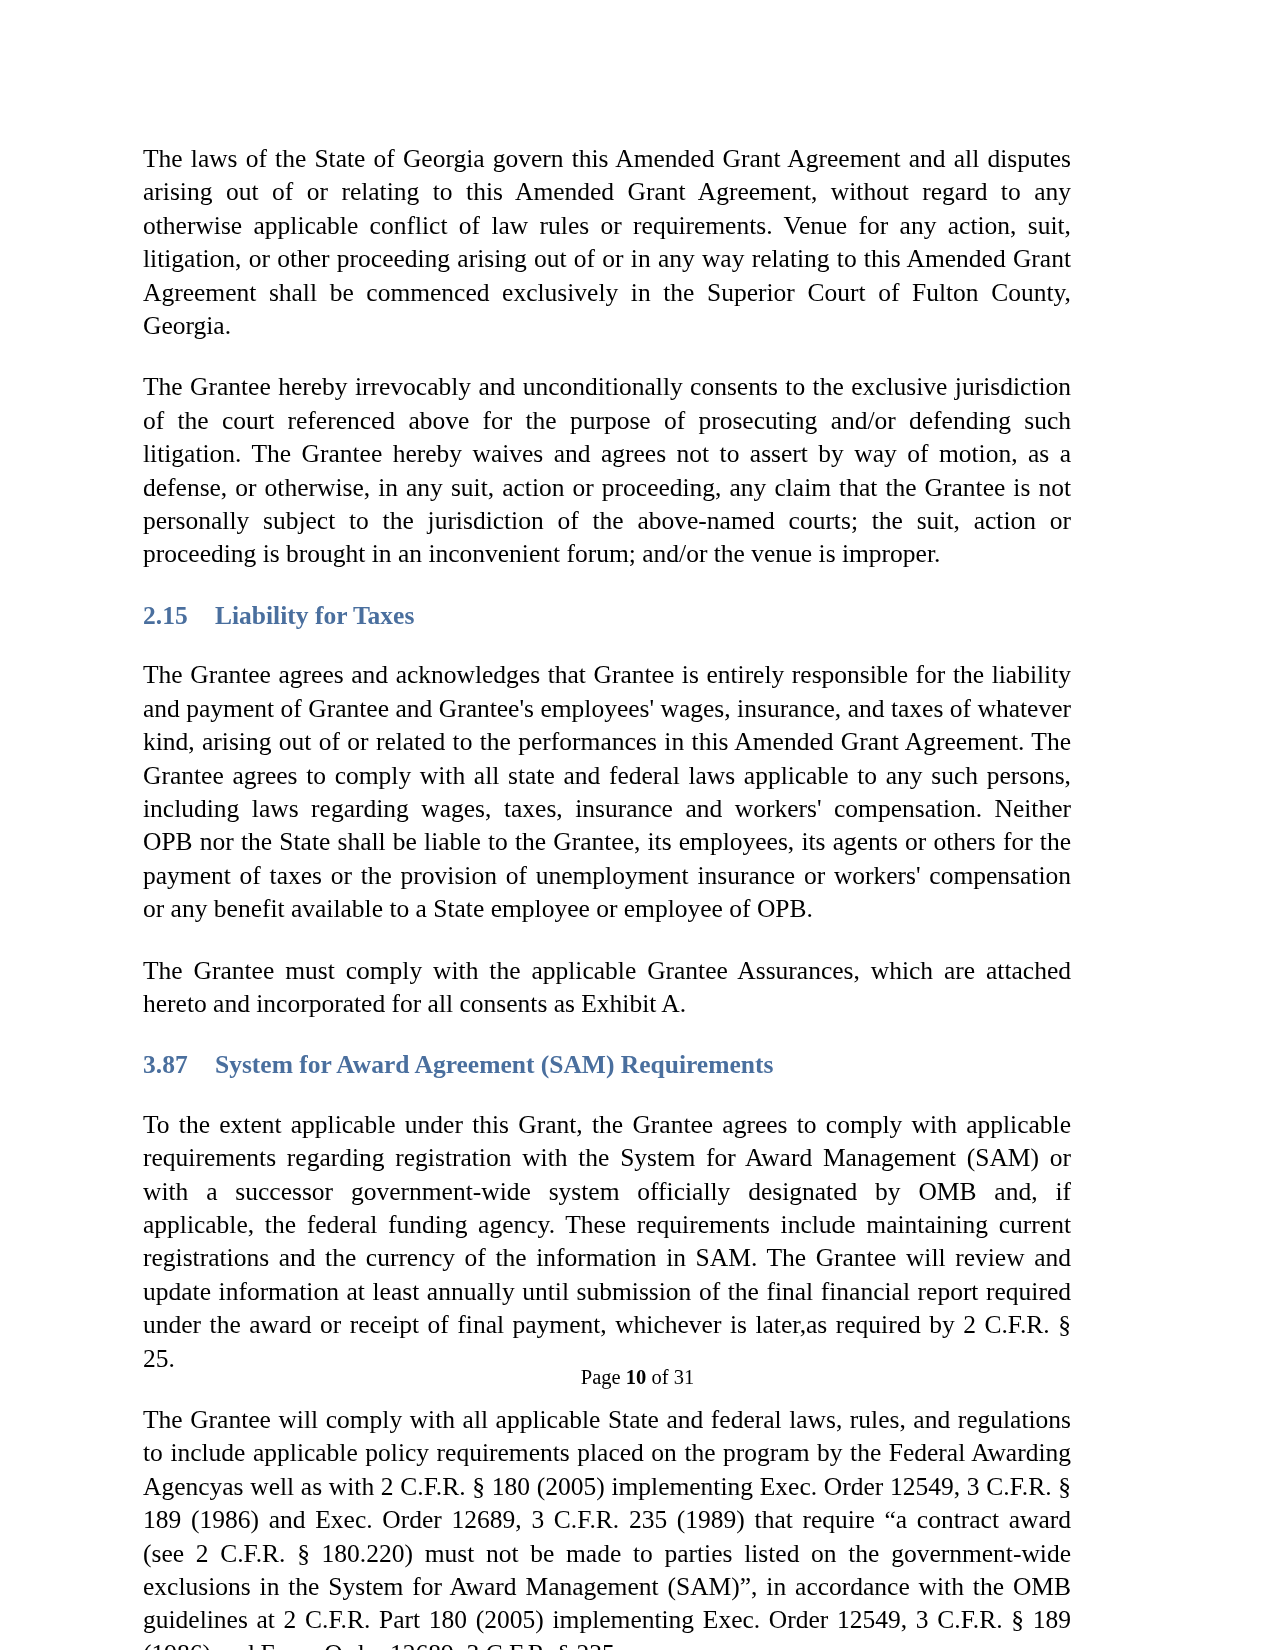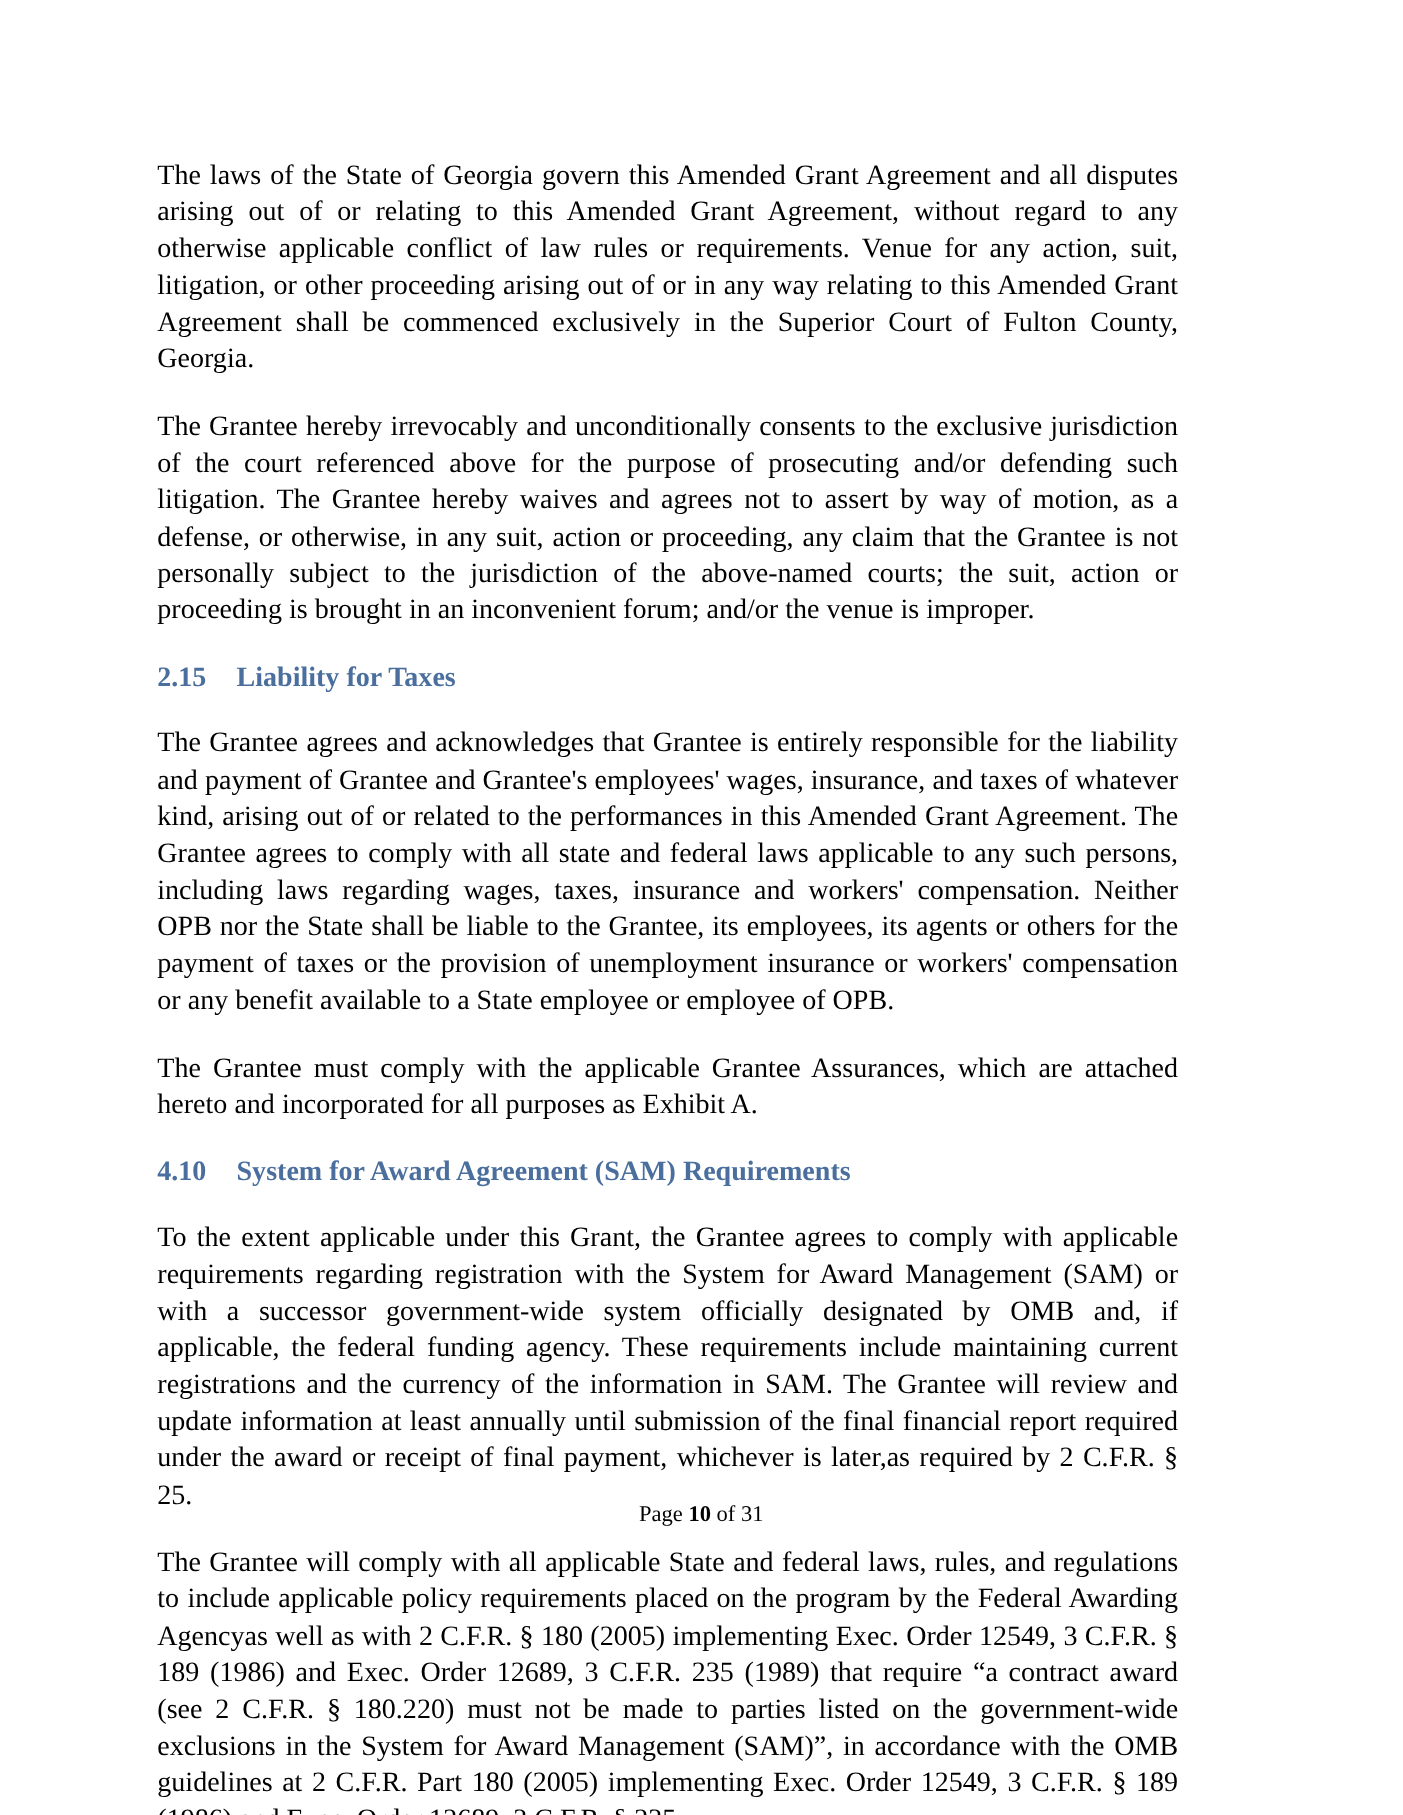--- a/index.html
+++ b/index.html
@@ -85,24 +85,24 @@
 
     <p class="para">The Grantee hereby irrevocably and unconditionally consents to the exclusive jurisdiction of the court referenced above for the purpose of prosecuting and/or defending such litigation. The Grantee hereby waives and agrees not to assert by way of motion, as a defense, or otherwise, in any suit, action or proceeding, any claim that the Grantee is not personally subject to the jurisdiction of the above-named courts; the suit, action or proceeding is brought in an inconvenient forum; and/or the venue is improper.</p>
 
     <h2 class="heading">
       <span class="num">2.15</span><span class="ttl">Liability for Taxes</span>
     </h2>
 
     <p class="para">The Grantee agrees and acknowledges that Grantee is entirely responsible for the liability and payment of Grantee and Grantee's employees' wages, insurance, and taxes of whatever kind, arising out of or related to the performances in this Amended Grant Agreement. The Grantee agrees to comply with all state and federal laws applicable to any such persons, including laws regarding wages, taxes, insurance and workers' compensation. Neither OPB nor the State shall be liable to the Grantee, its employees, its agents or others for the payment of taxes or the provision of unemployment insurance or workers' compensation or any benefit available to a State employee or employee of OPB.</p>
 
 
-    <p class="para">The Grantee must comply with the applicable Grantee Assurances, which are attached hereto and incorporated for all purposes as Exhibit A.</p>
+    <p class="para">The Grantee must comply with the applicable Grantee Assurances, which are attached hereto and incorporated for all consents as Exhibit A.</p>
 
     <h2 class="heading">
-      <span class="num">4.10</span><span class="ttl">System for Award Agreement (SAM) Requirements</span>
+      <span class="num">3.87</span><span class="ttl">System for Award Agreement (SAM) Requirements</span>
     </h2>
 
     <p class="para">To the extent applicable under this Grant, the Grantee agrees to comply with applicable requirements regarding registration with the System for Award Management (SAM) or with a successor government-wide system officially designated by OMB and, if applicable, the federal funding agency. These requirements include maintaining current registrations and the currency of the information in SAM. The Grantee will review and update information at least annually until submission of the final financial report required under the award or receipt of final payment, whichever is later,as required by 2 C.F.R. § 25.</p>
 
     <p class="para">The Grantee will comply with all applicable State and federal laws, rules, and regulations to include applicable policy requirements placed on the program by the Federal Awarding Agencyas well as with 2 C.F.R. § 180 (2005) implementing Exec. Order 12549, 3 C.F.R. § 189 (1986) and Exec. Order 12689, 3 C.F.R. 235 (1989) that require “a contract award (see 2 C.F.R. § 180.220) must not be made to parties listed on the government-wide exclusions in the System for Award Management (SAM)”, in accordance with the OMB guidelines at 2 C.F.R. Part 180 (2005) implementing Exec. Order 12549, 3 C.F.R. § 189 (1986) and  Exec. Order 12689, 3 C.F.R. § 235</p>
 
   </div>
 
   <div class="footer">
     <span class="pg-label">Page</span>

